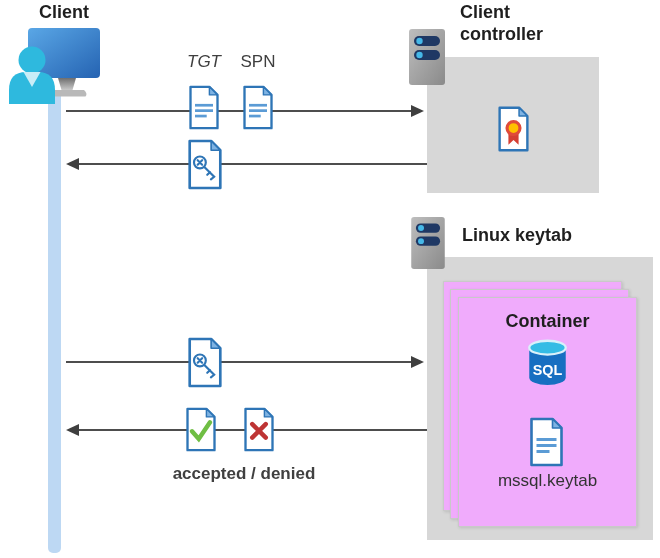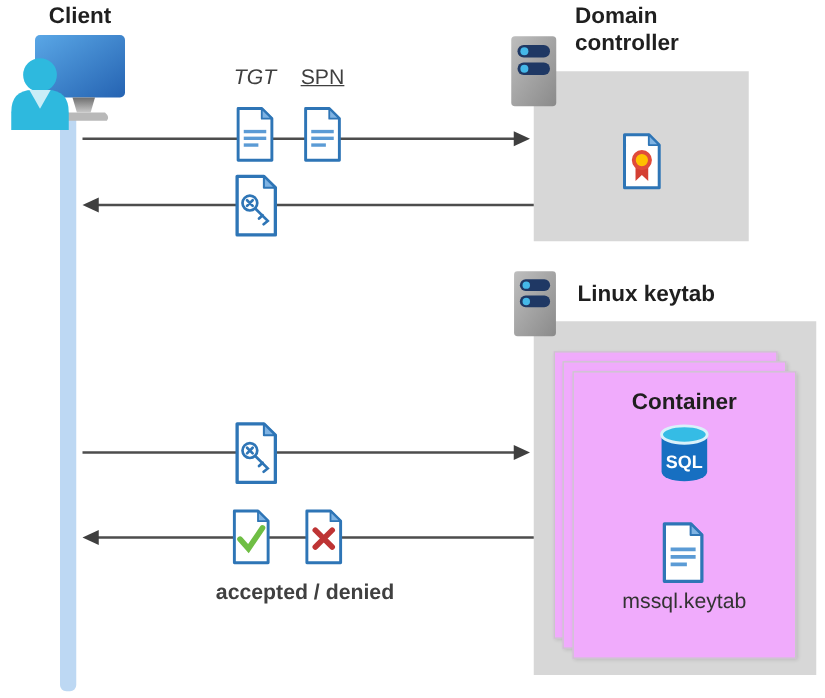--- a/index.html
+++ b/index.html
@@ -18,21 +18,21 @@
   .card{background:#f0abfc;border:1px solid #C9C9C9;width:177px;height:228px;box-shadow:1px 1px 3px rgba(0,0,0,.12);}
   .card-back{left:443px;top:281px;}
   .card-mid{left:450px;top:289px;}
   .card-front{left:458px;top:297px;}
   
   .h-label{font-weight:bold;font-size:18px;line-height:1.22;color:#1f1f1f;}
   .s-label{font-size:17px;color:#3F3F3F;}
   .center{text-align:center;}
   .client-label{left:24px;top:2px;width:80px;}
   .tgt-label{left:180px;top:52px;width:48px;font-style:italic;}
-  .spn-label{left:234px;top:52px;width:48px;text-decoration:underline;}
+  .spn-label{left:234px;top:52px;width:48px;}
   .dc-label{left:460px;top:2px;width:125px;}
   .ls-label{left:462px;top:225px;width:160px;}
   .result-label{left:144px;top:464px;width:200px;color:#404040;font-weight:bold;}
   .card-title{position:absolute;left:0;top:13px;width:100%;text-align:center;font-weight:bold;font-size:18px;color:#1f1f1f;}
   .keytab-label{position:absolute;left:0;top:173px;width:100%;text-align:center;font-size:17px;color:#333;}
   svg{display:block;}
 </style>
 </head>
 <body>
 
@@ -146,21 +146,21 @@
   <div class="abs s-label center result-label">accepted / denied</div>
 
   <svg class="abs" style="left:408px;top:28px;" width="38" height="58" viewBox="0 0 38 58">
     <rect x="1" y="1" width="36" height="56" rx="3" fill="url(#gradSrv)"></rect>
     <rect x="6" y="8" width="26" height="10" rx="5" fill="#1F3864"></rect>
     <circle cx="11.5" cy="13" r="3.2" fill="#45B8E8"></circle>
     <rect x="6" y="22" width="26" height="10" rx="5" fill="#1F3864"></rect>
     <circle cx="11.5" cy="27" r="3.2" fill="#45B8E8"></circle>
   </svg>
 
-  <div class="abs h-label dc-label">Domain controller</div>
+  <div class="abs h-label dc-label">Client controller</div>
 
   <svg class="abs" style="left:495px;top:105px;" width="37" height="48" viewBox="0 0 40 50">
     <path d="M5 2 h21 l9 9 v37 h-30 z" fill="#fff" stroke="#2E75B6" stroke-width="2.6" stroke-linejoin="round"></path>
     <path d="M26 2 l9 9 h-9 z" fill="#7FB3E3" stroke="#2E75B6" stroke-width="1.6" stroke-linejoin="round"></path>
     <path d="M14.5 28 v14 l5.5 -5.2 5.5 5.2 v-14 z" fill="#D43F33"></path>
     <circle cx="20" cy="24" r="7" fill="#FFC000" stroke="#E04B3A" stroke-width="3.4"></circle>
   </svg>
 
   <svg class="abs" style="left:410px;top:216px;" width="36" height="54" viewBox="0 0 38 58">
     <rect x="1" y="1" width="36" height="56" rx="3" fill="url(#gradSrv)"></rect>

